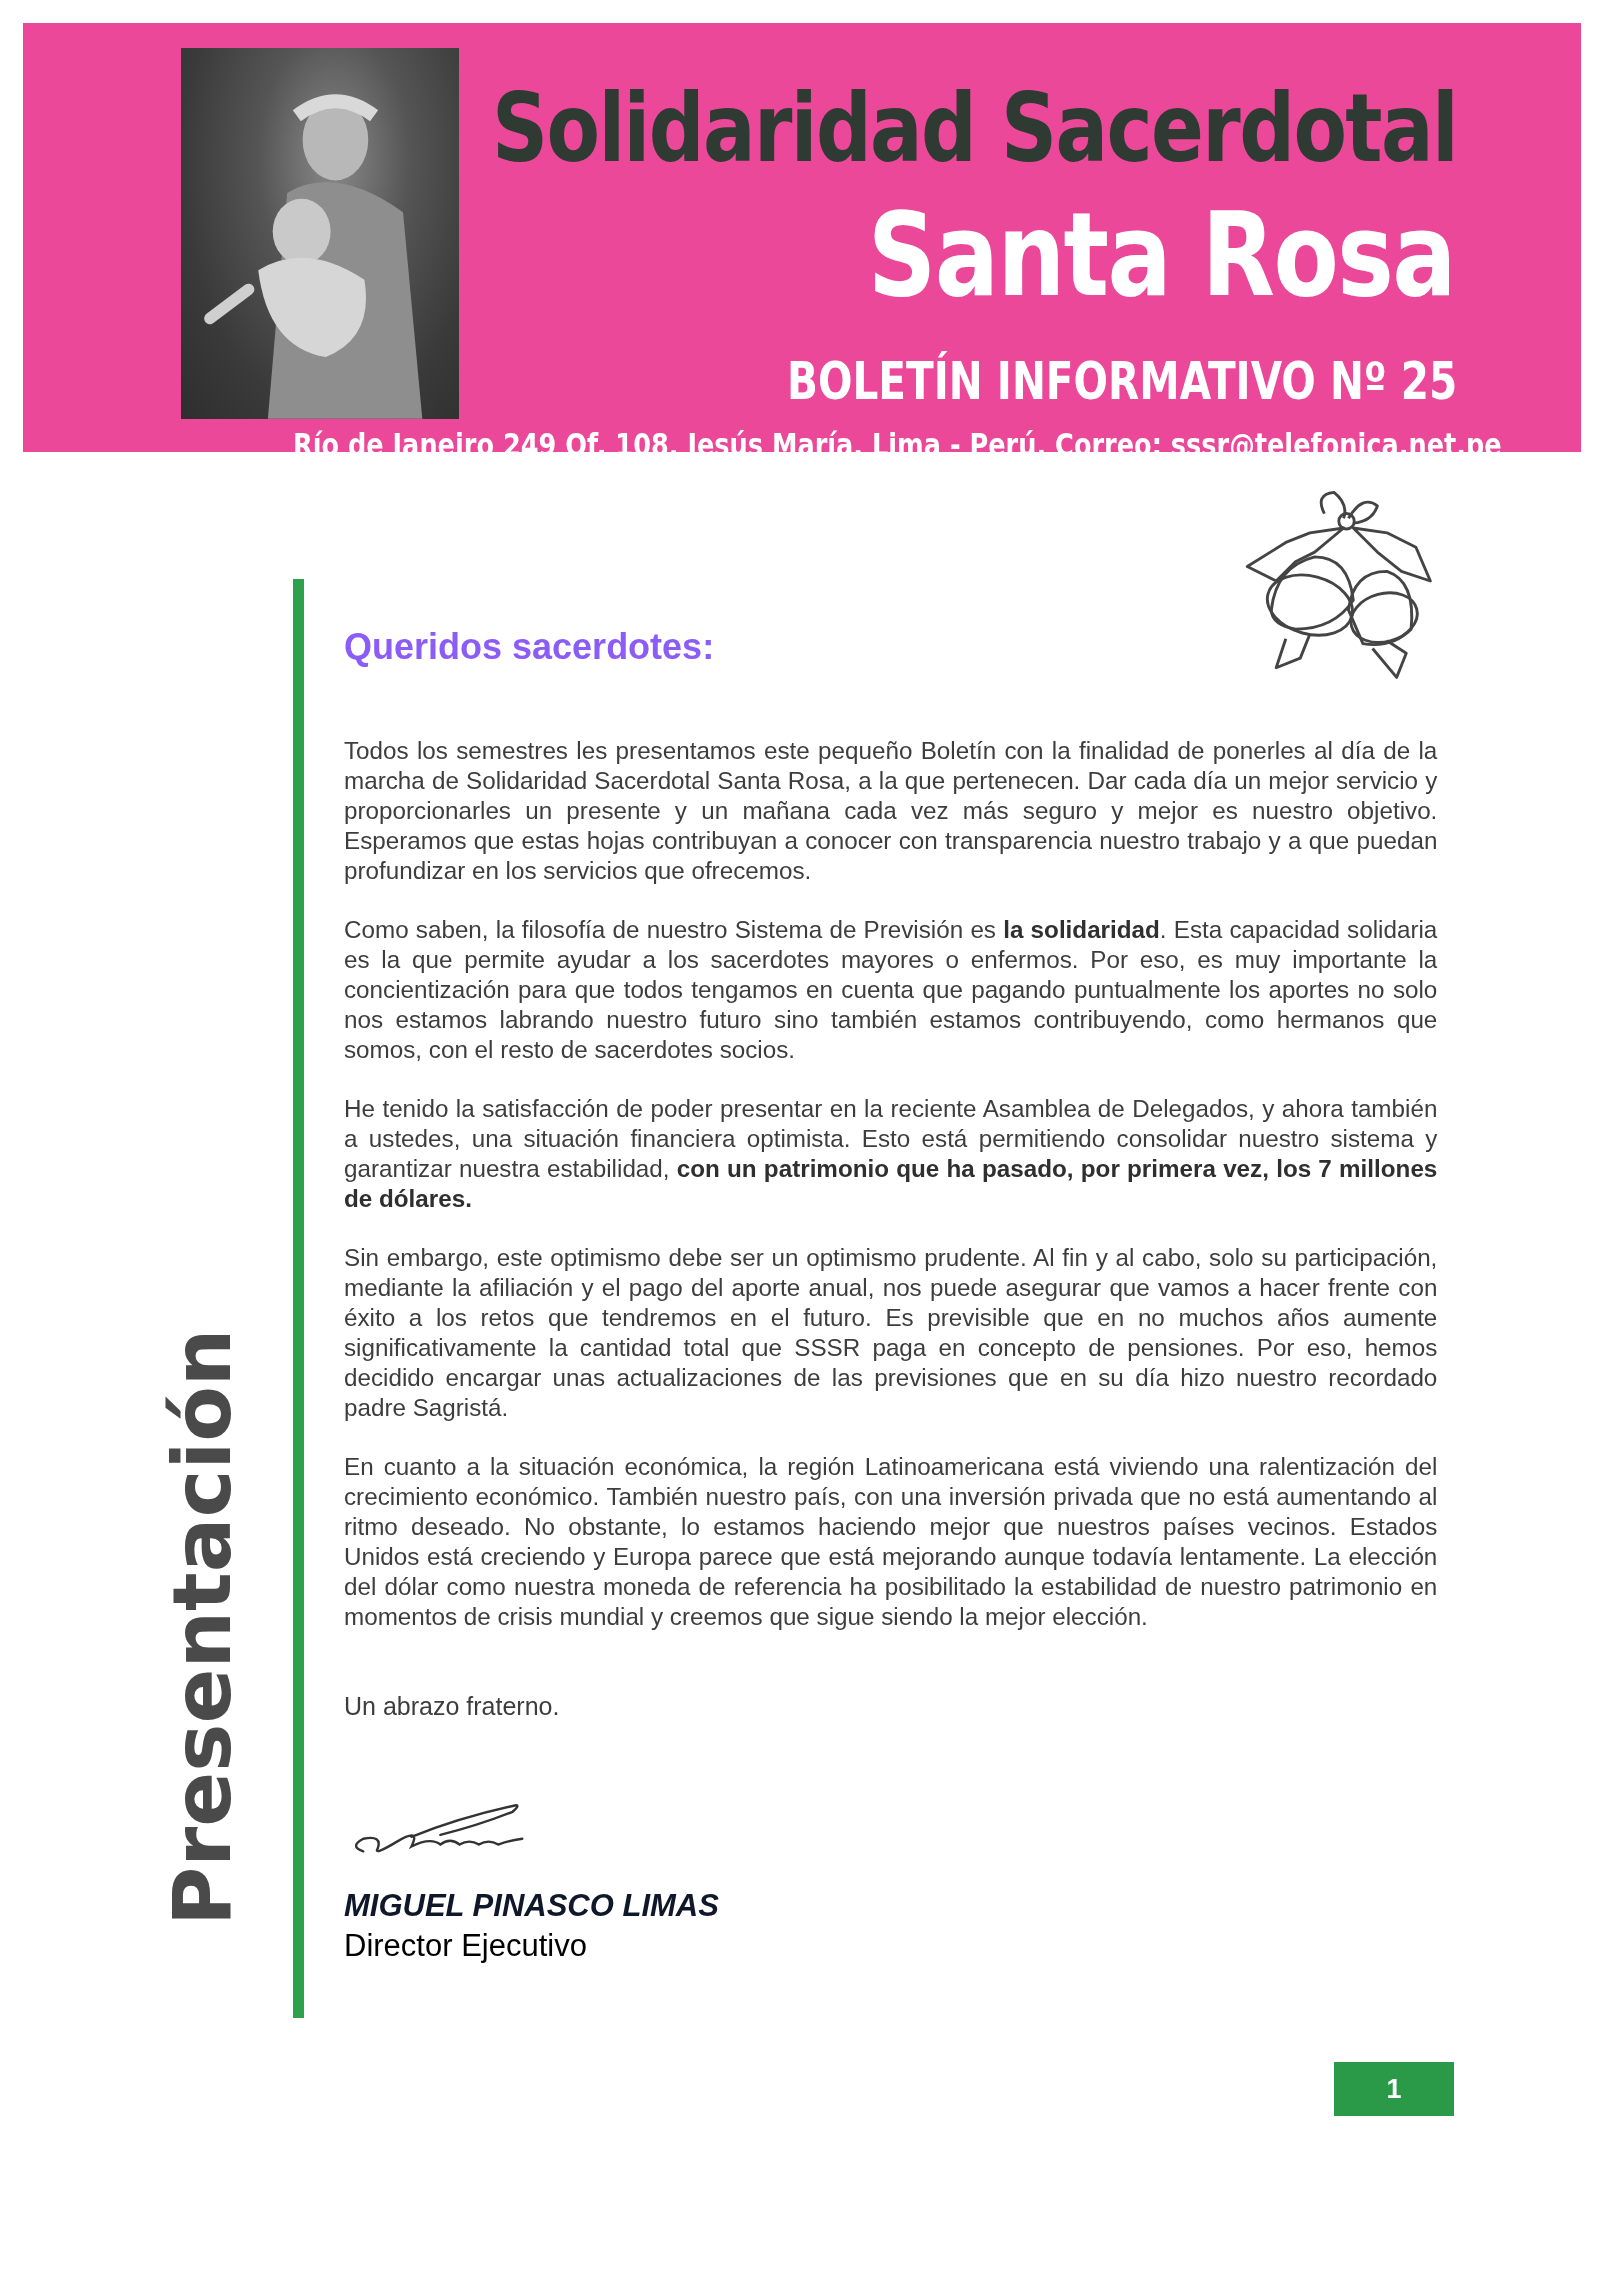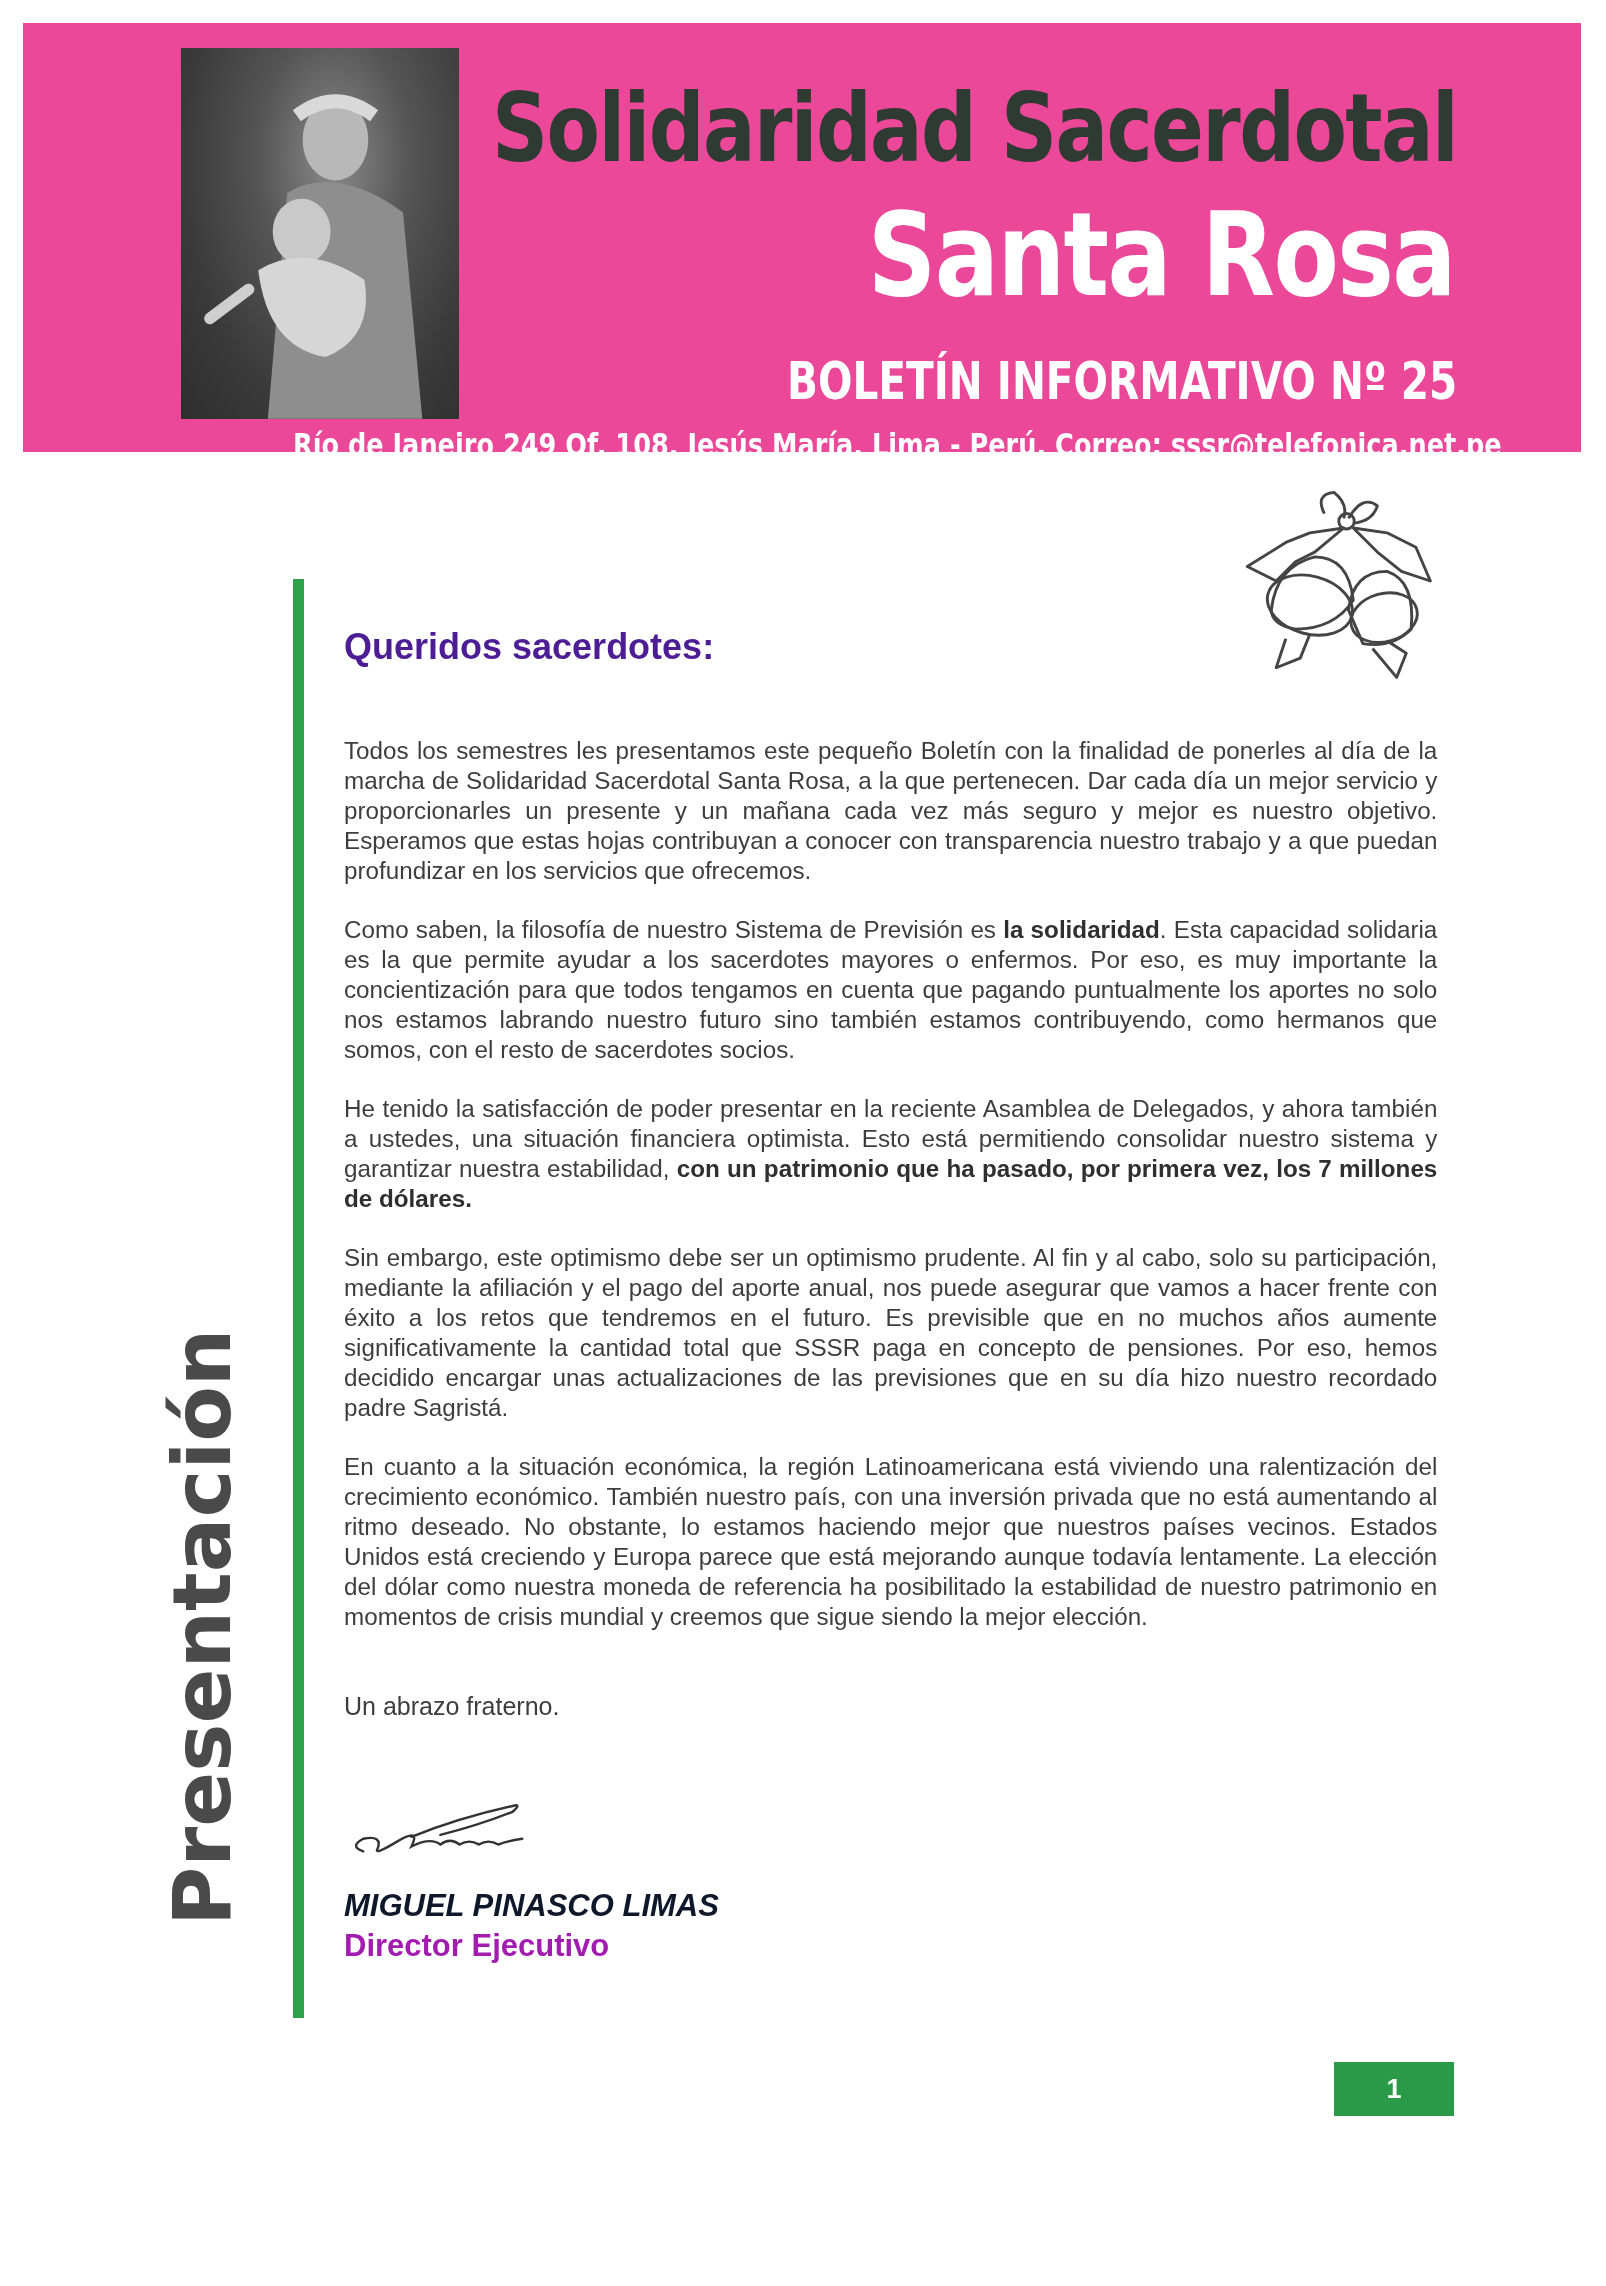--- a/index.html
+++ b/index.html
@@ -57,32 +57,32 @@
   .section-label {
     position: absolute; left: 162px; top: 1926px;
     transform-origin: left top; transform: rotate(-90deg);
     font-family: "DejaVu Sans", sans-serif; font-weight: bold;
     font-size: 81px; color: #4a4a4a; white-space: nowrap; line-height: 1;
   }
   .content {
     position: absolute; left: 344px; top: 626px; width: 1110px;
   }
   .greeting {
-    font-weight: bold; font-size: 36px; color: #4c1d95; margin: 0 0 68px 0;
+    font-weight: bold; font-size: 36px; color: #8b5cf6; margin: 0 0 68px 0;
   }
   .para {
     font-size: 24.6px; line-height: 30px; color: #3d3d3d;
     text-align: justify; margin: 0 0 29px 0;
     transform: scaleX(0.985); transform-origin: left top;
   }
   .para b { color: #2f2f2f; }
   .closing { font-size: 25px; color: #3d3d3d; margin-top: 60px; }
   .signature { margin-top: 77px; width: 212px; height: 68px; }
   .signer-name { font-weight: bold; font-size: 31px; color: #0f172a; margin-top: 18px; font-style: italic; }
-  .signer-role { font-weight: bold; font-size: 31px; color: #a21caf; margin-top: 3.9px; }
+  .signer-role { font-weight: normal; font-size: 31px; color: #000000; margin-top: 3.9px; }
   .page-num {
     position: absolute; left: 1334px; top: 2062px; width: 120px; height: 54px;
     background: #2a9a48; color: #ffffff; font-weight: bold; font-size: 27px;
     display: flex; align-items: center; justify-content: center;
   }
 </style>
 </head>
 <body>
 
 <div class="banner">

